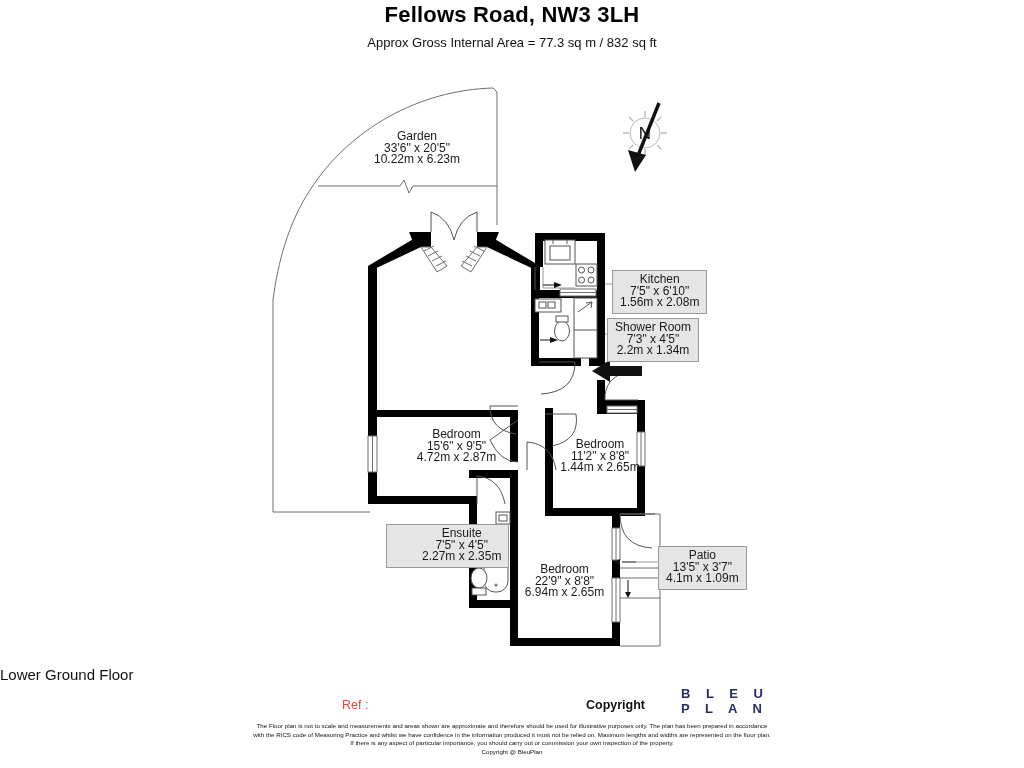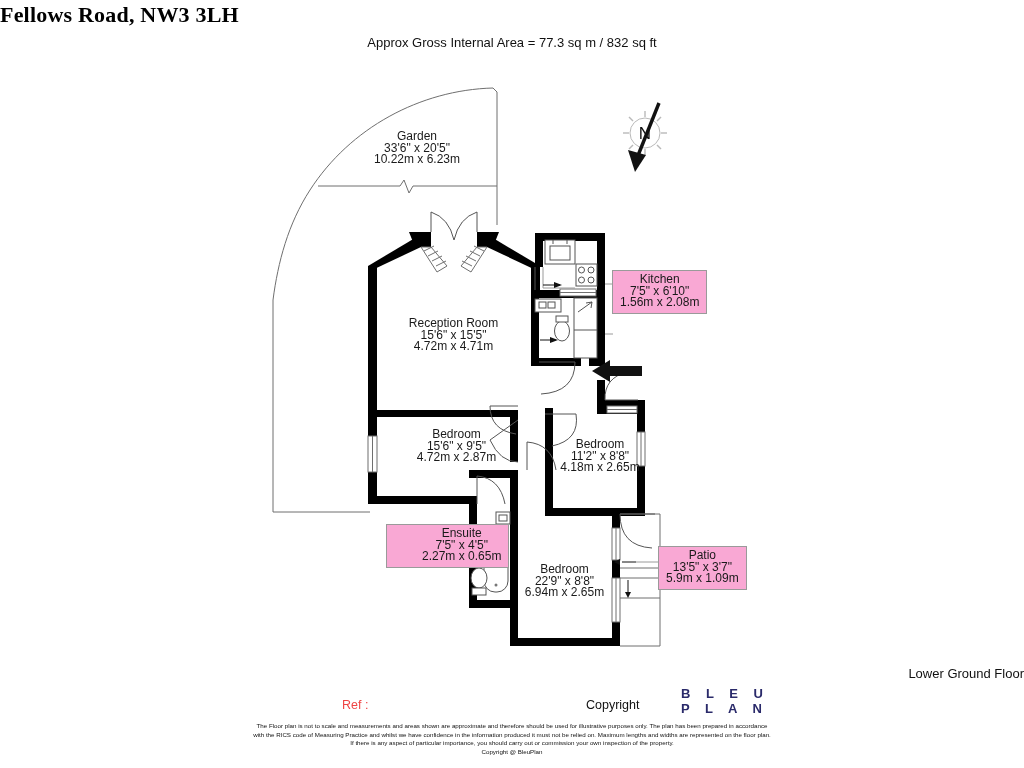--- a/index.html
+++ b/index.html
@@ -5,53 +5,53 @@
   html,body{margin:0;padding:0;}
   body{
     width:1024px;height:768px;background:#fff;
     font-family:"Liberation Sans", sans-serif;
     color:#1a1a1a;overflow:hidden;position:relative;
   }
   .page{position:relative;width:1024px;height:768px;}
 
   
   .title{
-    position:absolute;left:0;top:2px;width:1024px;
-    font-size:22px;font-weight:bold;letter-spacing:0.2px;color:#000;font-family:Liberation Serif, serif;
+    position:absolute;left:0;top:2px;width:1024px;text-align:center;
+    font-size:22px;font-weight:bold;letter-spacing:0.2px;color:#000;
   }
   .subtitle{
     position:absolute;left:0;top:35px;width:1024px;text-align:center;
     font-size:13px;color:#111;
   }
 
   
   #plan{position:absolute;left:0;top:0;width:1024px;height:768px;}
 
   
   .rlabel{
     position:absolute;text-align:center;font-size:12px;line-height:11.5px;
     color:#1a1a1a;white-space:nowrap;
   }
   .rlabel .nm{display:block;}
   .rlabel .im{display:block;}
   .rlabel .mm{display:block;}
   .boxed{
-    border:1px solid #9a9a9a;background:#f9a8d4;padding:3px 7px 4px 7px;
+    border:1px solid #9a9a9a;background:#e5e5e5;padding:3px 7px 4px 7px;
   }
 
   
   .floorname{
-    position:absolute;left:0;top:666px;width:1024px;text-align:right;
-    font-size:13px;color:#111;
+    position:absolute;left:0;top:666px;width:1024px;text-align:left;
+    font-size:15px;color:#111;
   }
   .refline{
     position:absolute;left:342px;top:698px;font-size:12.5px;color:#ef4444;
   }
   .copyright{
-    position:absolute;left:586px;top:698px;font-size:12.5px;color:#111;
+    position:absolute;left:586px;top:698px;font-size:12.5px;color:#111;font-weight:bold;
   }
   .logo{
     position:absolute;left:641px;top:686px;
     font-size:13px;font-weight:bold;color:#2a2a6a;
     letter-spacing:6px;line-height:15px;
   }
   .logo span{display:block;margin-left:40px;}
   .disclaimer{
     position:absolute;left:0;top:722px;width:1024px;text-align:center;
     font-size:6.2px;line-height:8.6px;color:#111;
@@ -335,61 +335,61 @@
     </g>
 
   </svg>
 
   <div class="rlabel" style="left:371px;top:131px;width:92px;">
     <span class="nm">Garden</span>
     <span class="im">33'6" x 20'5"</span>
     <span class="mm">10.22m x 6.23m</span>
   </div>
 
-  <div class="rlabel" style="left:396px;top:318px;width:115px;">
-    <span class="nm">Reception Room</span>
-    <span class="im">15'6" x 15'5"</span>
-    <span class="mm">4.72m x 4.71m</span>
-  </div>
 
   <div class="rlabel boxed" style="left:612px;top:270px;">
     <span class="nm">Kitchen</span>
     <span class="im">7'5" x 6'10"</span>
     <span class="mm">1.56m x 2.08m</span>
   </div>
 
+  <div class="rlabel boxed" style="left:607px;top:318px;">
+    <span class="nm">Shower Room</span>
+    <span class="im">7'3" x 4'5"</span>
+    <span class="mm">2.2m x 1.34m</span>
+  </div>
 
   <div class="rlabel" style="left:404px;top:429px;width:105px;">
     <span class="nm">Bedroom</span>
     <span class="im">15'6" x 9'5"</span>
     <span class="mm">4.72m x 2.87m</span>
   </div>
 
   <div class="rlabel" style="left:550px;top:439px;width:100px;">
     <span class="nm">Bedroom</span>
     <span class="im">11'2" x 8'8"</span>
-    <span class="mm">4.18m x 2.65m</span>
+    <span class="mm">1.44m x 2.65m</span>
   </div>
 
   <div class="rlabel" style="left:512px;top:564px;width:105px;">
     <span class="nm">Bedroom</span>
     <span class="im">22'9" x 8'8"</span>
     <span class="mm">6.94m x 2.65m</span>
   </div>
 
   <div class="rlabel boxed" style="left:386px;top:524px;padding-left:35px;">
     <span class="nm">Ensuite</span>
     <span class="im">7'5" x 4'5"</span>
-    <span class="mm">2.27m x 0.65m</span>
+    <span class="mm">2.27m x 2.35m</span>
   </div>
 
   <div class="rlabel boxed" style="left:658px;top:546px;">
     <span class="nm">Patio</span>
     <span class="im">13'5" x 3'7"</span>
-    <span class="mm">5.9m x 1.09m</span>
+    <span class="mm">4.1m x 1.09m</span>
   </div>
 
   <div class="floorname">Lower Ground Floor</div>
   <div class="refline">Ref  :</div>
   <div class="copyright">Copyright</div>
   <div class="logo">
     <span>B L E U</span>
     <span>P L A N</span>
   </div>
   <div class="disclaimer">

